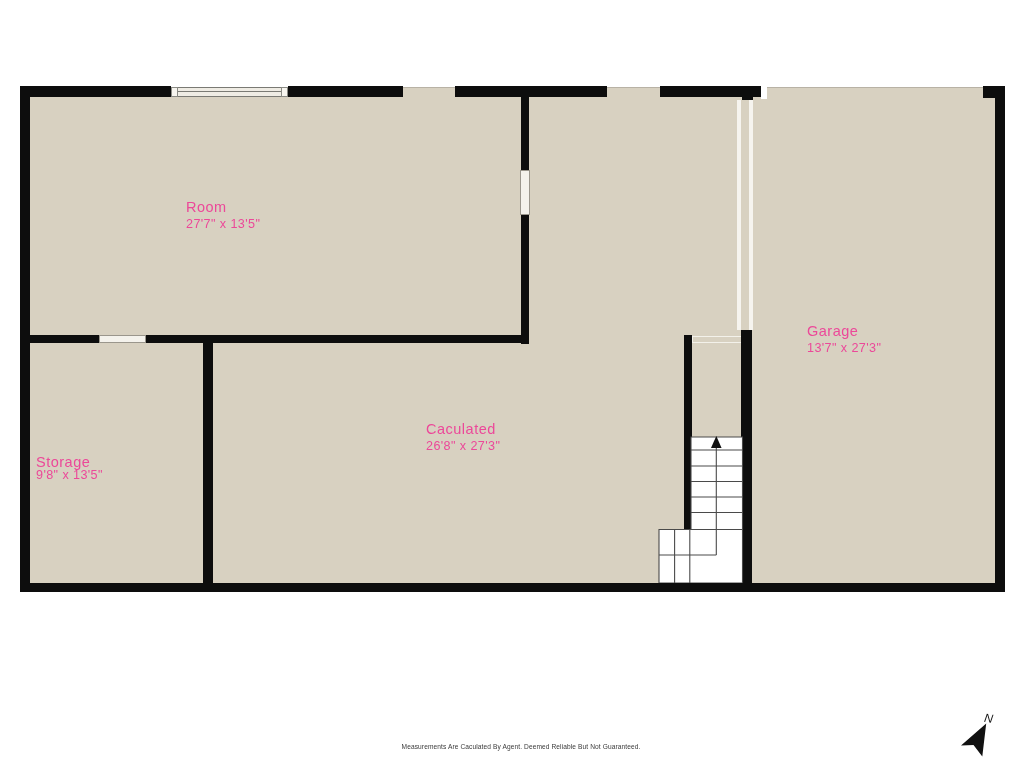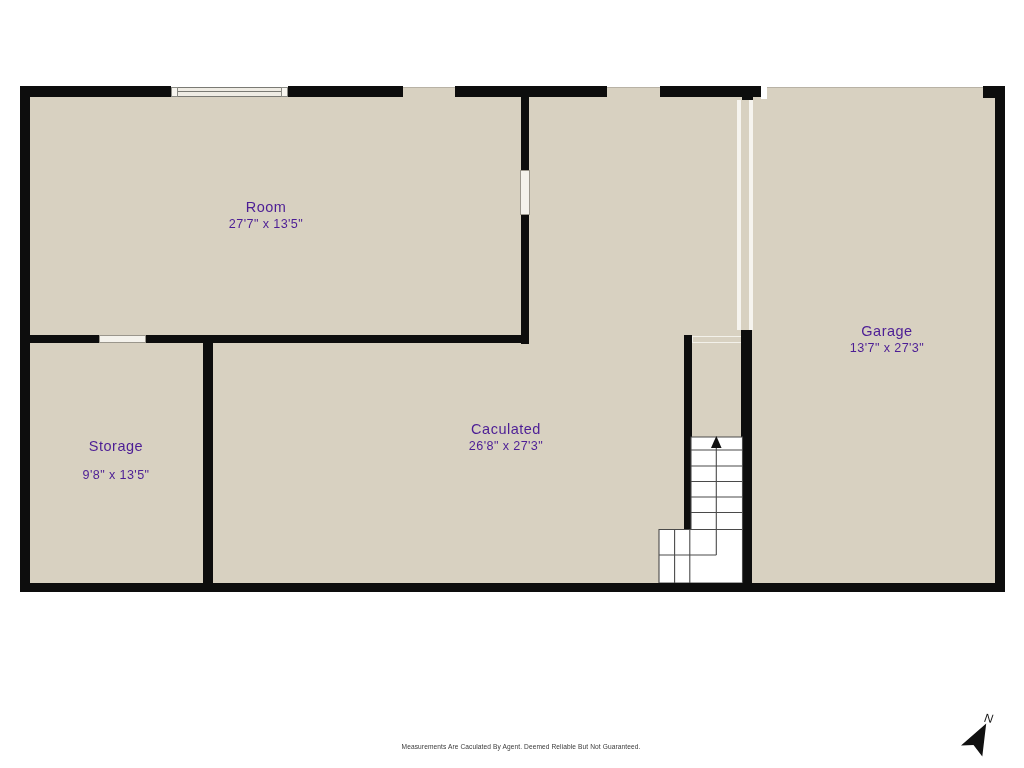--- a/index.html
+++ b/index.html
@@ -1,21 +1,21 @@
 <!DOCTYPE html>
 <html><head>
 <meta charset="utf-8">
 <style>
   html,body{margin:0;padding:0;background:#ffffff;}
   #plan{position:relative;width:1024px;height:768px;background:#ffffff;overflow:hidden;
         font-family:"Liberation Sans", sans-serif;}
   .w{position:absolute;background:#0d0d0d;}
   .fl{position:absolute;background:#d8d1c1;}
   .op{position:absolute;background:#d8d1c1;border-top:1.5px solid #b8b2a5;}
-  .lbl{position:absolute;color:#4c1d95;text-align:center;}
+  .lbl{position:absolute;color:#ec4899;}
   .name{font-size:14.5px;letter-spacing:0.5px;}
   .dim{font-size:12.6px;letter-spacing:0.4px;}
 </style>
 </head>
 <body>
 <div id="plan">
 
   <div class="fl" style="left:30px;top:96px;width:965px;height:487px;"></div>
 
   <div class="w" style="left:20px;top:86px;width:151px;height:11px;"></div>
@@ -91,21 +91,21 @@
       <line x1="66.3" y1="125" x2="66.3" y2="17" stroke="#4a4a4a" stroke-width="1.1"></line>
 
       <polygon points="66.3,6 61,18 71.6,18" fill="#111111"></polygon>
     </g>
   </svg>
 
   <div class="lbl name" style="left:186px;top:199px;width:160px;">Room</div>
 
   <div class="lbl dim" style="left:186px;top:217px;width:160px;">27'7" x 13'5"</div>
 
-  <div class="lbl name" style="left:36px;top:438px;width:160px;">Storage</div>
+  <div class="lbl name" style="left:36px;top:454px;width:160px;">Storage</div>
 
   <div class="lbl dim" style="left:36px;top:468px;width:160px;">9'8" x 13'5"</div>
 
   <div class="lbl name" style="left:426px;top:421px;width:160px;">Caculated</div>
 
   <div class="lbl dim" style="left:426px;top:439px;width:160px;">26'8" x 27'3"</div>
 
   <div class="lbl name" style="left:807px;top:323px;width:160px;">Garage</div>
 
   <div class="lbl dim" style="left:807px;top:341px;width:160px;">13'7" x 27'3"</div>

